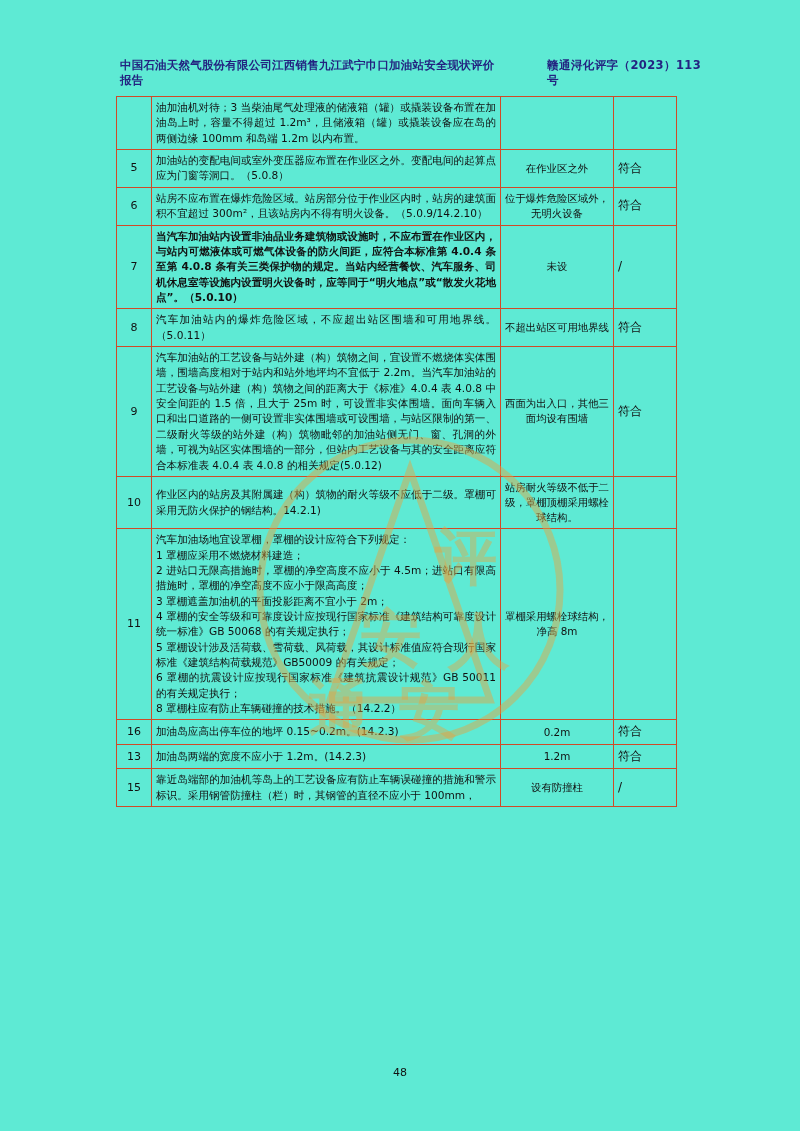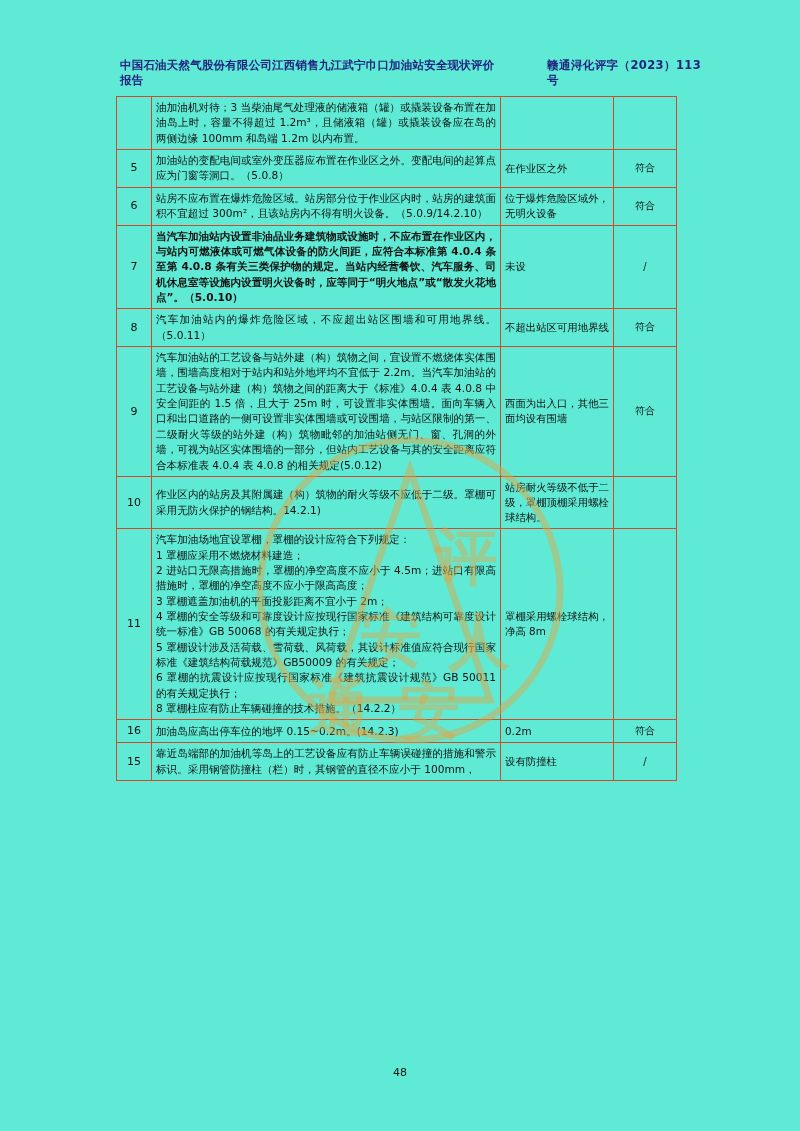--- a/index.html
+++ b/index.html
@@ -71,26 +71,27 @@
     width: 26px;
     text-align: center;
     font-size: 11px;
   }
   td.desc {
     width: 340px;
     text-align: justify;
   }
   td.result {
     width: 104px;
+    text-align: center;
     font-size: 10.4px;
   }
   td.judge {
     width: 54px;
-    text-align: center;
-    font-size: 10px;
+    text-align: left;
+    font-size: 12px;
   }
   td.bold { font-weight: bold; }
 
   
   .pgnum {
     position: absolute;
     bottom: 52px;
     left: 0;
     right: 0;
     text-align: center;
@@ -182,20 +183,26 @@
           <td class="result">罩棚采用螺栓球结构，净高 8m</td>
           <td class="judge"></td>
         </tr>
         <tr>
           <td class="num">16</td>
           <td class="desc">加油岛应高出停车位的地坪 0.15~0.2m。(14.2.3)</td>
           <td class="result">0.2m</td>
           <td class="judge">符合</td>
         </tr>
         <tr>
+          <td class="num">13</td>
+          <td class="desc">加油岛两端的宽度不应小于 1.2m。(14.2.3)</td>
+          <td class="result">1.2m</td>
+          <td class="judge">符合</td>
+        </tr>
+        <tr>
           <td class="num">15</td>
           <td class="desc">靠近岛端部的加油机等岛上的工艺设备应有防止车辆误碰撞的措施和警示标识。采用钢管防撞柱（栏）时，其钢管的直径不应小于 100mm，</td>
           <td class="result">设有防撞柱</td>
           <td class="judge">/</td>
         </tr>
       </tbody>
     </table>
   </div>
 
   <div class="pgnum">48</div>

